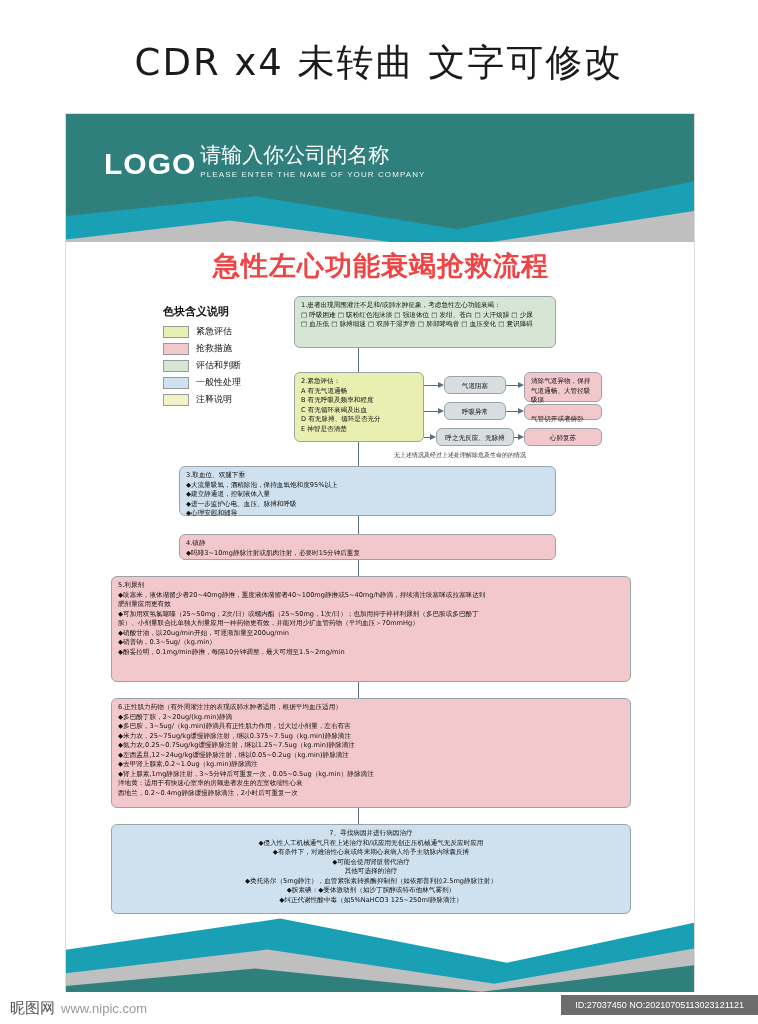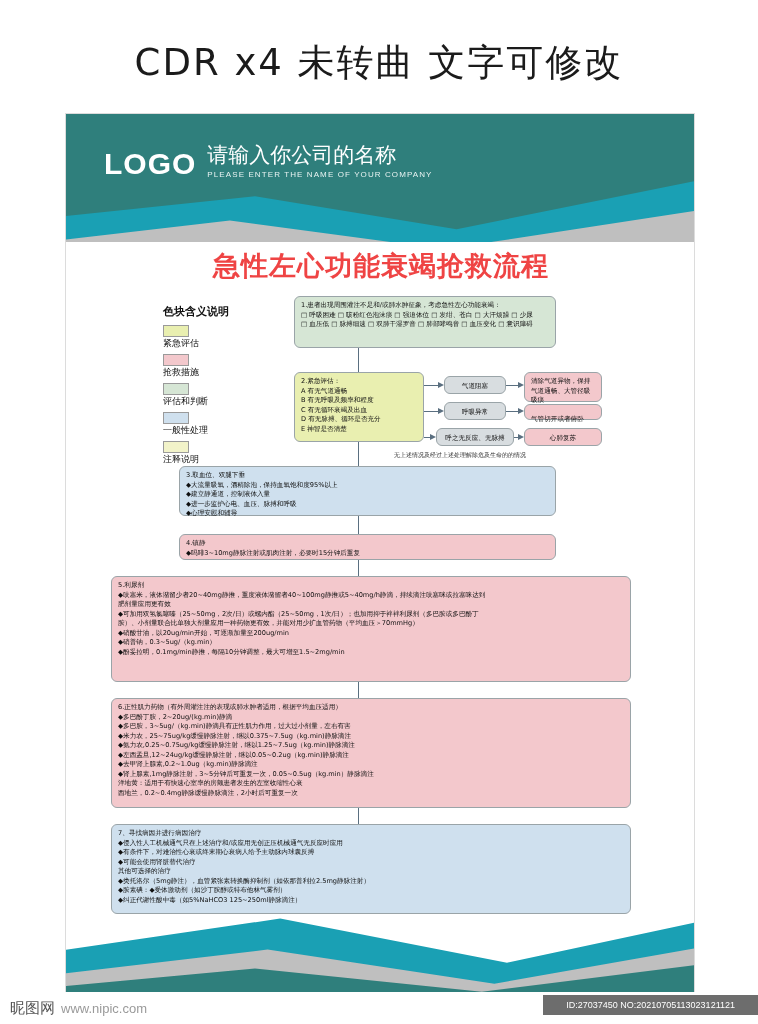--- a/index.html
+++ b/index.html
@@ -52,21 +52,21 @@
     background: #bfbfbf;
     clip-path: polygon(0 60%, 26% 40%, 60% 70%, 100% 30%, 100% 100%, 0 100%);
   }
   .head-wave3 {
     position: absolute; left: 0; bottom: -58px; width: 630px; height: 96px;
     background: #ffffff;
     clip-path: polygon(0 74%, 26% 56%, 60% 84%, 100% 46%, 100% 100%, 0 100%);
   }
   .logo-box {
     position: absolute; left: 38px; top: 30px;
-    display: flex; align-items: flex-end; gap: 11px;
+    display: flex; align-items: flex-end; gap: 4px;
   }
   .logo-text {
     font-size: 30px; font-weight: bold; color: #ffffff;
     letter-spacing: 1px; line-height: 1;
     font-family: "Liberation Sans", sans-serif;
   }
   .company-cn {
     font-size: 21px; color: #ffffff; line-height: 1.1;
     font-family: "DejaVu Sans", sans-serif;
   }
@@ -80,21 +80,21 @@
     font-size: 27px; font-weight: bold; color: #ef4444;
     font-family: "DejaVu Sans", sans-serif;
     letter-spacing: 1px;
   }
   
   .legend { position: absolute; left: 97px; top: 190px; width: 130px; }
   .legend-title {
     font-size: 11px; font-weight: bold; color: #111; margin-bottom: 6px;
     font-family: "DejaVu Sans", sans-serif;
   }
-  .legend-row { display: flex; align-items: flex-start; margin-bottom: 4px; flex-direction: column; }
+  .legend-row { display: flex; align-items: flex-end; margin-bottom: 4px; }
   .legend-swatch {
     width: 26px; height: 12px; border: 1px solid #9a9a9a; margin-right: 7px;
   }
   .legend-label { font-size: 9px; color: #111; font-family: "DejaVu Sans", sans-serif; }
   
   .flow { position: absolute; left: 0; top: 0; width: 630px; height: 882px; }
   .node {
     position: absolute;
     border: 1px solid #9aa4a8;
     border-radius: 6px;
@@ -158,21 +158,21 @@
     background: #ffffff; display: flex; align-items: center;
   }
   .wm-left { display: flex; align-items: center; margin-left: 10px; text-align: center; }
   .wm-logo {
     font-size: 15px; color: #555; font-family: "DejaVu Sans", sans-serif;
   }
   .wm-url { font-size: 13px; color: #9a9a9a; margin-left: 6px; font-family: "Liberation Sans", sans-serif; }
   .wm-id {
     position: absolute; right: 0; top: 3px;
     background: #6d6d6d; color: #fff;
-    font-size: 9px; padding: 5px 23px;
+    font-size: 9px; padding: 5px 14px;
     font-family: "Liberation Sans", sans-serif;
   }
 </style>
 </head>
 <body>
 
 <div id="page">
 
   <div class="top-title">CDR x4 未转曲 文字可修改</div>
 
@@ -283,21 +283,21 @@
 ◆米力农，25~75ug/kg缓慢静脉注射，继以0.375~7.5ug（kg.min)静脉滴注
 ◆氨力农,0.25~0.75ug/kg缓慢静脉注射，继以1.25~7.5ug（kg.min)静脉滴注
 ◆左西孟旦,12~24ug/kg缓慢静脉注射，继以0.05~0.2ug（kg.min)静脉滴注
 ◆去甲肾上腺素,0.2~1.0ug（kg.min)静脉滴注
 ◆肾上腺素,1mg静脉注射，3~5分钟后可重复一次，0.05~0.5ug（kg.min）静脉滴注
 洋地黄：适用于有快速心室率的房颤患者发生的左室收缩性心衰
 西地兰，0.2~0.4mg静脉缓慢静脉滴注，2小时后可重复一次</div>
 
       <div class="arrow-v" style="left:292px; top:694px; height:16px;"></div>
 
-      <div class="node n-blue" style="left:45px; top:710px; width:520px; height:90px;">7、寻找病因并进行病因治疗
+      <div class="node n-blue" style="left:45px; top:710px; width:520px; height:90px;text-align:center;">7、寻找病因并进行病因治疗
 ◆侵入性人工机械通气只在上述治疗和/或应用无创正压机械通气无反应时应用
 ◆有条件下，对难治性心衰或终末期心衰病人给予主动脉内球囊反搏
 ◆可能会使用肾脏替代治疗
 其他可选择的治疗
 ◆类托洛尔（5mg静注），血管紧张素转换酶抑制剂（如依那普利拉2.5mg静脉注射）
 ◆胺素碘：◆受体激动剂（如沙丁胺醇或特布他林气雾剂）
 ◆纠正代谢性酸中毒（如5%NaHCO3 125~250ml静脉滴注）</div>
     </div>
 
     <div class="foot">

